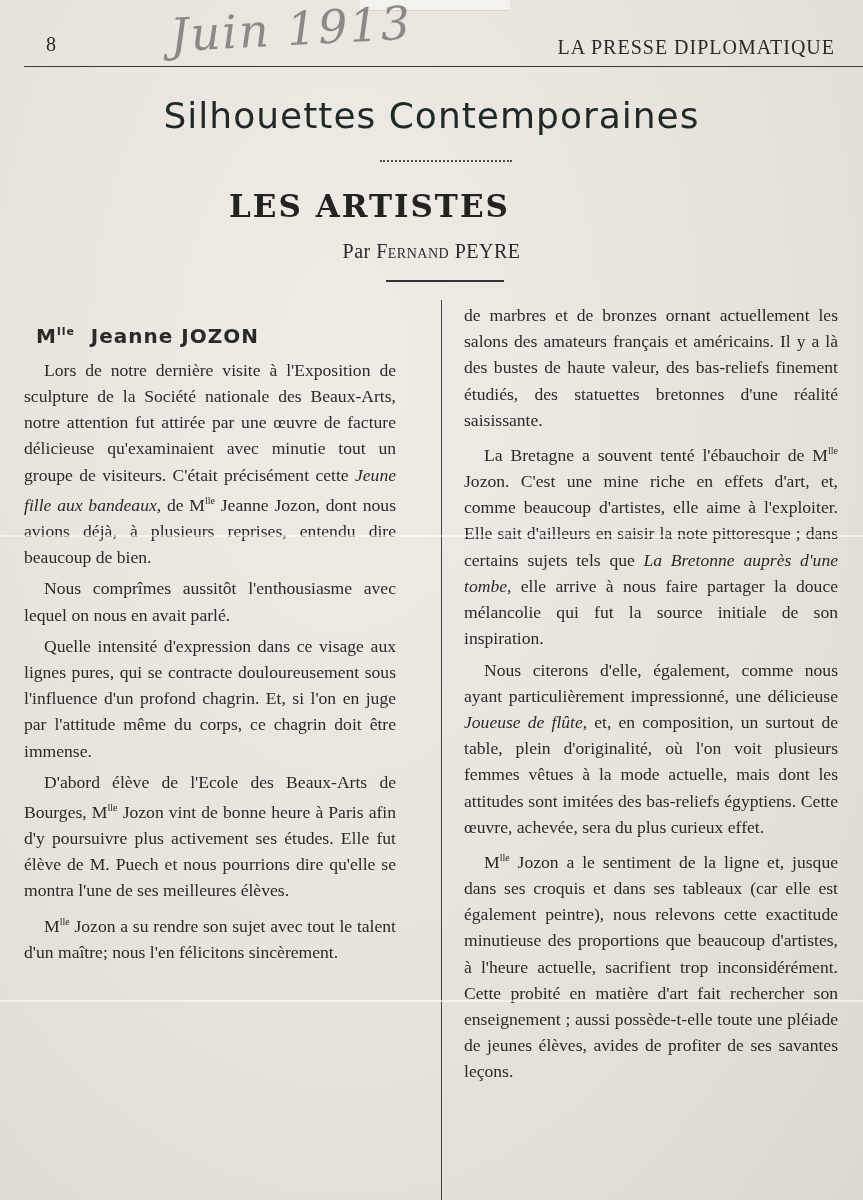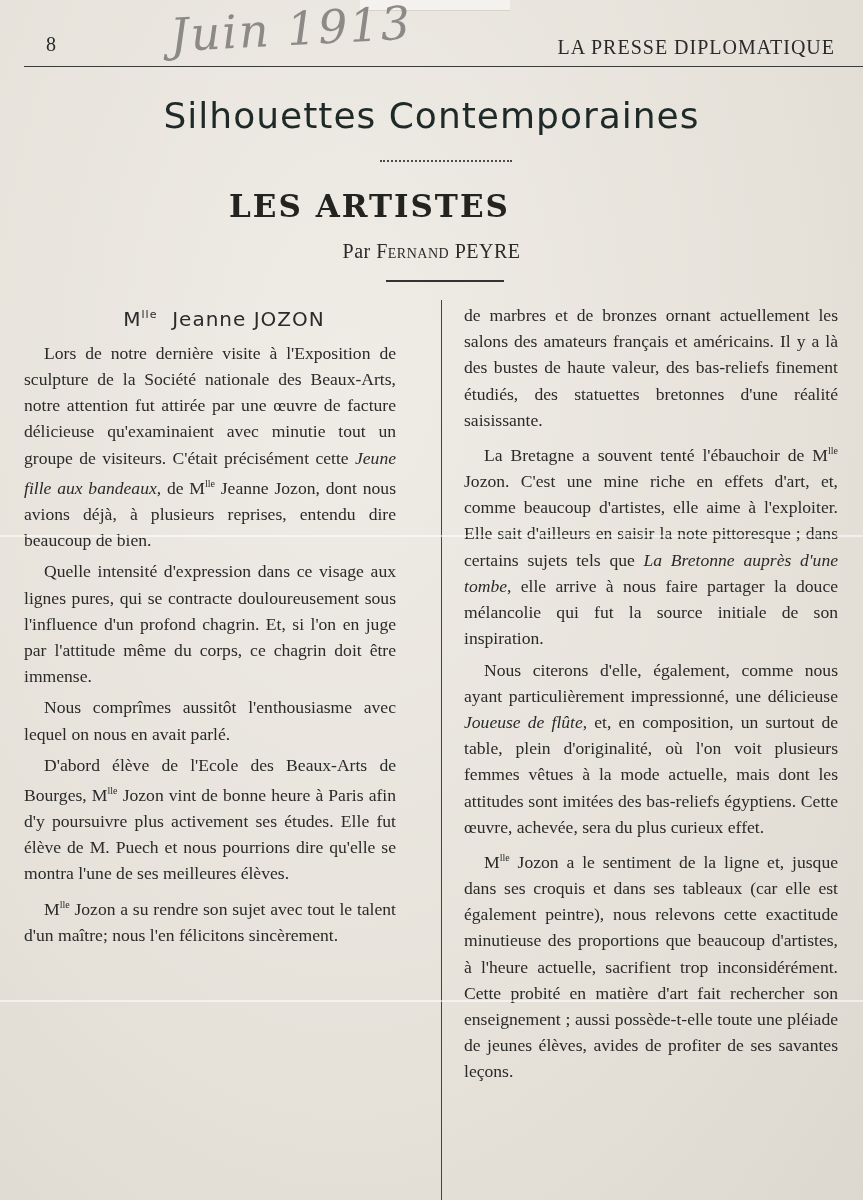--- a/index.html
+++ b/index.html
@@ -47,22 +47,22 @@
     .byline .sc { font-variant: small-caps; }
     .short-rule { position: absolute; left: 386px; width: 118px; top: 280px; border-top: 2px solid #333; }
     .col {
       position: absolute; top: 302px; font-size: 17.6px; line-height: 26.2px; text-align: justify;
       hyphens: manual;
     }
     .col-left { left: 24px; width: 388px; }
     .col-right { left: 464px; width: 390px; top: 302px; }
     .col-divider { position: absolute; left: 441px; top: 300px; height: 900px; border-left: 1.5px solid #444; }
     .subject {
-      font-family: "DejaVu Sans", sans-serif; font-size: 20px; text-align: center;
-      margin: 0 0 8px 0; letter-spacing: 1px; padding-left: 12px;
+      font-family: "DejaVu Sans", sans-serif; font-size: 20px; 
+      margin: 17px 0 8px 0; letter-spacing: 1px; padding-left: 12px; font-weight: bold;
     }
     .subject sup { font-size: 11px; }
     p { margin: 0 16px 5px 0; text-indent: 20px; }
     p.cont { text-indent: 0; }
     sup { font-size: 10px; }
     i { font-style: italic; }
     .fold { position: absolute; left: 0; width: 863px; height: 2px; background: rgba(255,255,255,0.55); }
   </style>
 </head>
 <body>
@@ -84,22 +84,22 @@
     <span>Par</span>
     <span class="sc">Fernand PEYRE</span>
   </div>
   <div class="short-rule"></div>
 
   <div class="col-divider"></div>
 
   <div class="col col-left">
     <div class="subject"><span>M</span><sup>lle</sup>&nbsp; <span>Jeanne JOZON</span></div>
     <p><span>Lors de notre dernière visite à l'Exposition de sculpture de la Société nationale des Beaux-Arts, notre attention fut attirée par une œuvre de facture délicieuse qu'examinaient avec minutie tout un groupe de visiteurs. C'était précisément cette </span><i>Jeune fille aux bandeaux</i><span>, de M</span><sup>lle</sup><span> Jeanne Jozon, dont nous avions déjà, à plusieurs reprises, entendu dire beaucoup de bien.</span></p>
+    <p>Nous comprîmes aussitôt l'enthousiasme avec lequel on nous en avait parlé.</p>
     <p>Quelle intensité d'expression dans ce visage aux lignes pures, qui se contracte douloureusement sous l'influence d'un profond chagrin. Et, si l'on en juge par l'attitude même du corps, ce chagrin doit être immense.</p>
-    <p>Nous comprîmes aussitôt l'enthousiasme avec lequel on nous en avait parlé.</p>
     <p><span>D'abord élève de l'Ecole des Beaux-Arts de Bourges, M</span><sup>lle</sup><span> Jozon vint de bonne heure à Paris afin d'y poursuivre plus activement ses études. Elle fut élève de M. Puech et nous pourrions dire qu'elle se montra l'une de ses meilleures élèves.</span></p>
     <p><span>M</span><sup>lle</sup><span> Jozon a su rendre son sujet avec tout le talent d'un maître; nous l'en félicitons sincèrement.</span></p>
   </div>
 
   <div class="col col-right">
     <p class="cont">de marbres et de bronzes ornant actuellement les salons des amateurs français et américains. Il y a là des bustes de haute valeur, des bas-reliefs finement étudiés, des statuettes bretonnes d'une réalité saisissante.</p>
     <p><span>La Bretagne a souvent tenté l'ébauchoir de M</span><sup>lle</sup><span> Jozon. C'est une mine riche en effets d'art, et, comme beaucoup d'artistes, elle aime à l'exploiter. Elle sait d'ailleurs en saisir la note pittoresque ; dans certains sujets tels que </span><i>La Bretonne auprès d'une tombe</i><span>, elle arrive à nous faire partager la douce mélancolie qui fut la source initiale de son inspiration.</span></p>
     <p><span>Nous citerons d'elle, également, comme nous ayant particulièrement impressionné, une délicieuse </span><i>Joueuse de flûte</i><span>, et, en composition, un surtout de table, plein d'originalité, où l'on voit plusieurs femmes vêtues à la mode actuelle, mais dont les attitudes sont imitées des bas-reliefs égyptiens. Cette œuvre, achevée, sera du plus curieux effet.</span></p>
     <p><span>M</span><sup>lle</sup><span> Jozon a le sentiment de la ligne et, jusque dans ses croquis et dans ses tableaux (car elle est également peintre), nous relevons cette exactitude minutieuse des proportions que beaucoup d'artistes, à l'heure actuelle, sacrifient trop inconsidérément. Cette probité en matière d'art fait rechercher son enseignement ; aussi possède-t-elle toute une pléiade de jeunes élèves, avides de profiter de ses savantes leçons.</span></p>
   </div>

